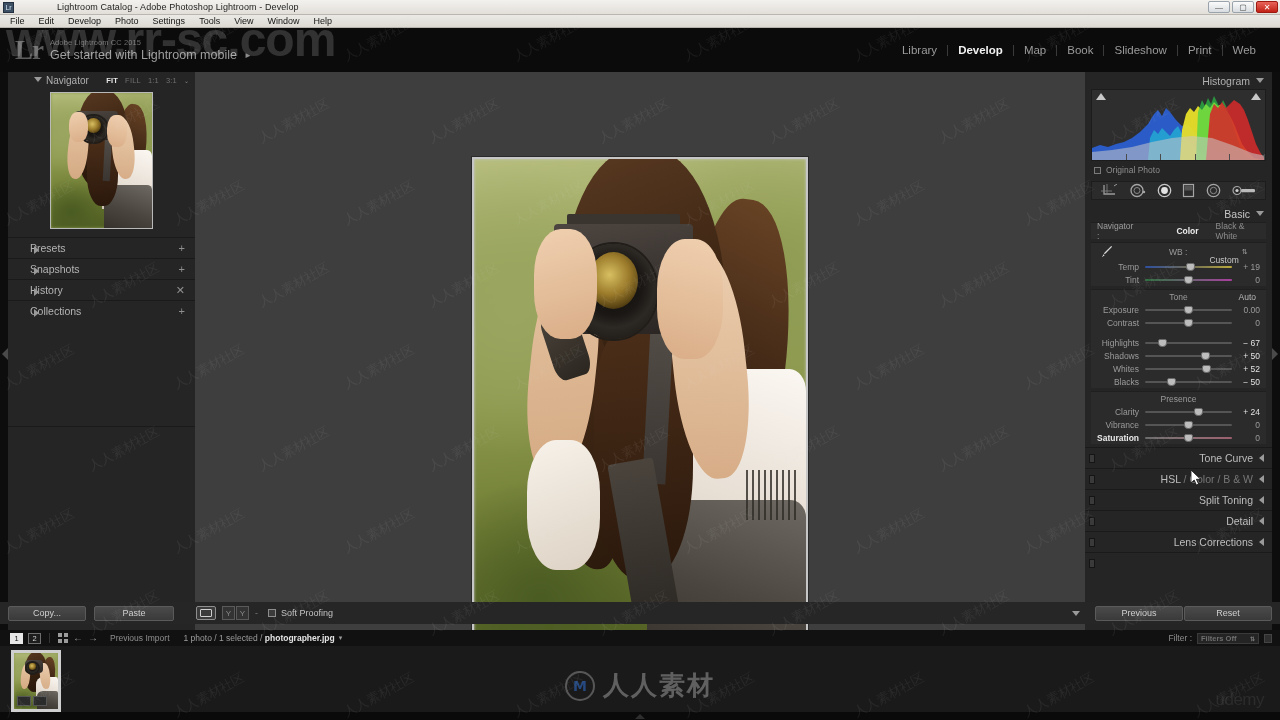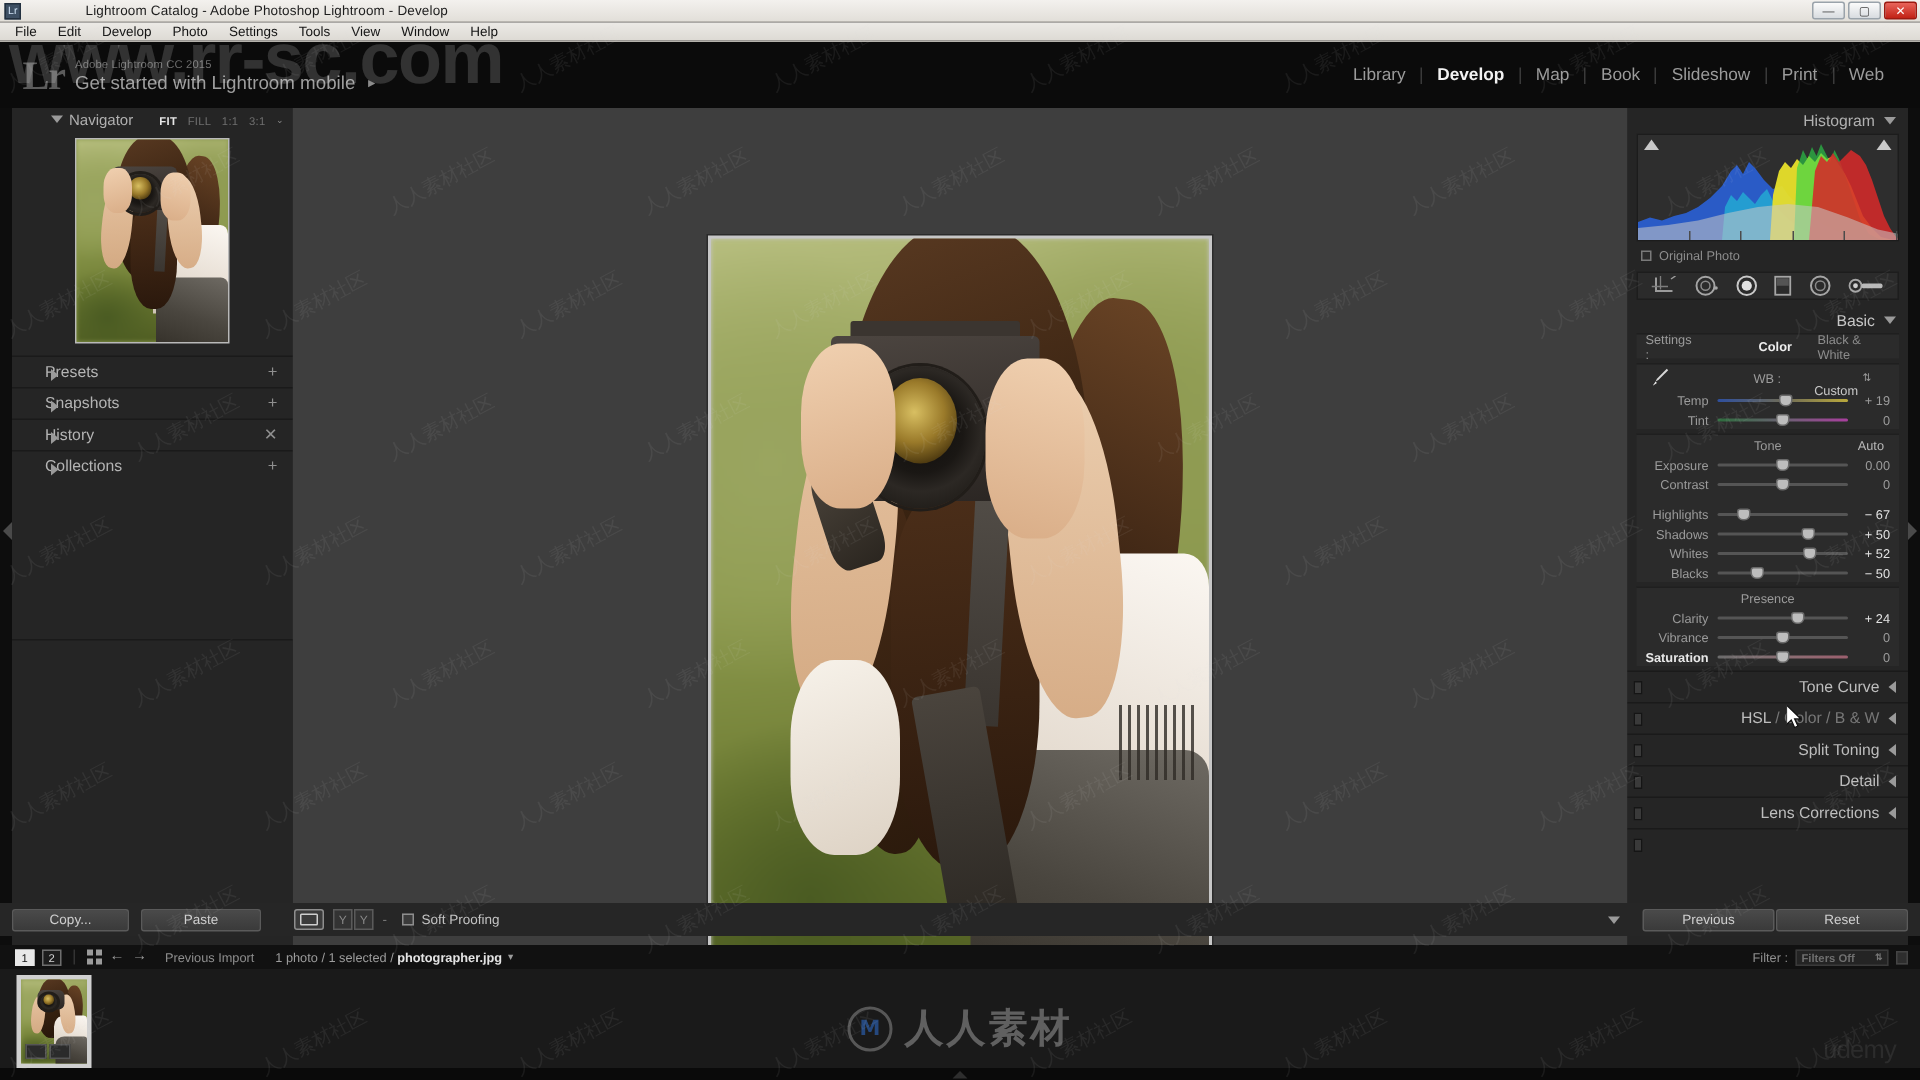--- a/index.html
+++ b/index.html
@@ -469,21 +469,21 @@
         </svg>
       </div>
 
       <div class="basic-hdr">
         <span class="t">Basic</span>
         <span class="rp-caret"></span>
       </div>
 
       <div class="grp">
         <div class="treat-row">
-          <span class="treat-lbl">Settings :</span>
+          <span class="treat-lbl">Navigator :</span>
           <span class="treat-opt on" style="margin-left:36px">Color</span>
           <span class="treat-opt" style="margin-left:10px">Black &amp; White</span>
         </div>
       </div>
 
       <div class="grp" style="margin-top:3px">
         <div class="wb-row">
           <svg class="eyedrop" viewBox="0 0 16 16">
             <path d="M13 2 L14 3 L7 10 L5 11 L6 9 Z" fill="#d8d8d8"></path>
             <path d="M5 11 L3 14 L6 12 Z" fill="#f0f0f0"></path>

